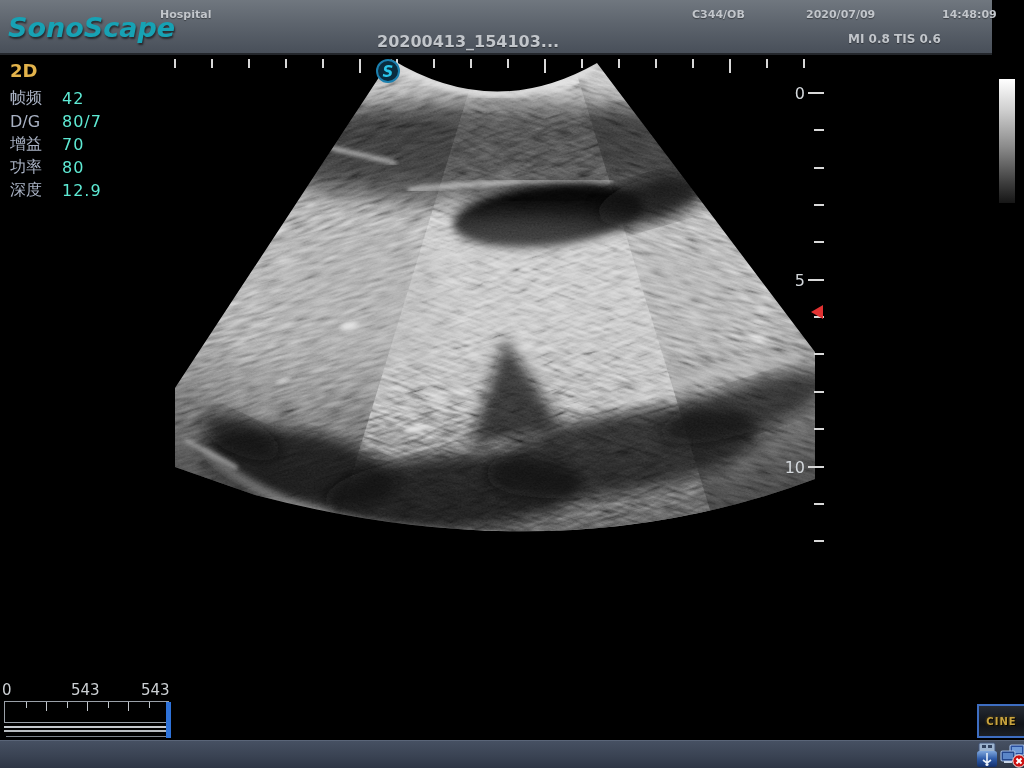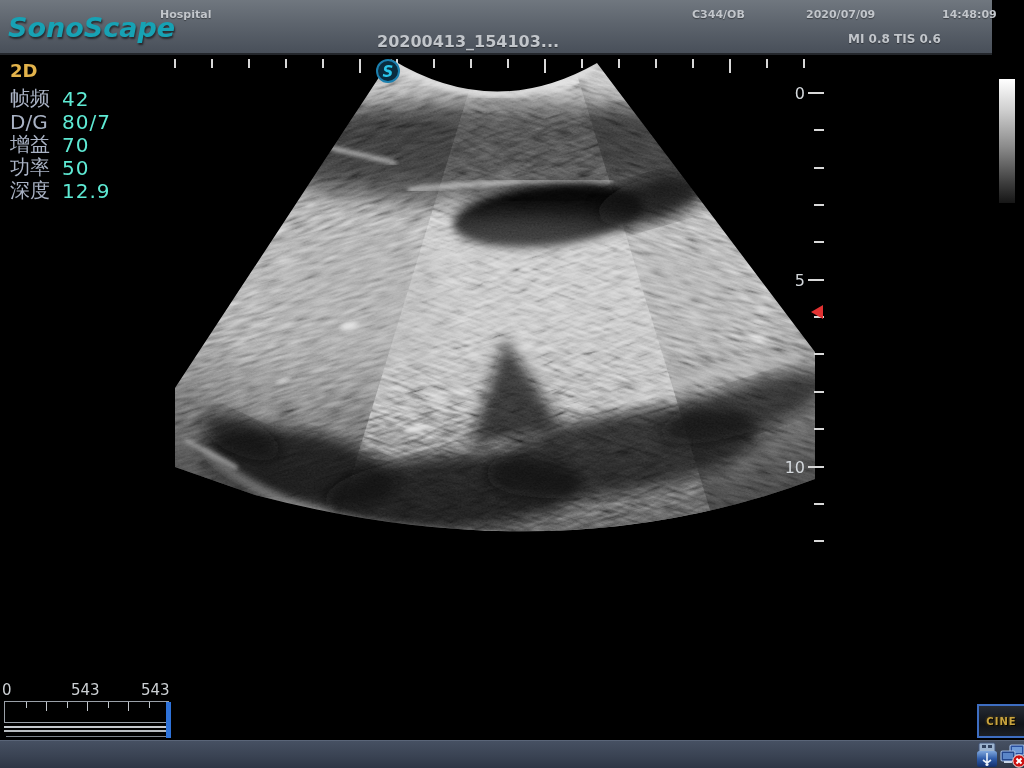--- a/index.html
+++ b/index.html
@@ -16,21 +16,21 @@
   .hospital{left:160px;top:8px;}
   .exam{left:692px;top:8px;}
   .hdate{left:806px;top:8px;}
   .htime{left:942px;top:8px;}
   .hfile{left:377px;top:32px;font-size:16px;}
   .hmi{left:820px;top:32px;font-size:12px;margin-left:28px;}
 
   
   .sidebar{position:absolute;left:10px;top:60px;width:150px;}
   .mode{color:#e3b34b;font-size:18px;font-weight:bold;margin-bottom:6px;}
-  .prow{display:flex;height:23px;align-items:center;font-size:20px;}
+  .prow{display:flex;height:23px;align-items:center;font-size:16px;}
   .plabel{width:52px;color:#a9b2c4;}
   .pvalue{color:#5eead4;letter-spacing:1px;}
 
   
   .us-svg{position:absolute;left:0;top:0;}
 
   
   .graybar{position:absolute;left:999px;top:79px;width:16px;height:124px;
            background:linear-gradient(180deg,#ffffff 0%,#cfcfcf 25%,#8a8a8a 55%,#3a3a3a 85%,#161616 100%);}
 
@@ -85,21 +85,21 @@
     <div class="prow">
       <span class="plabel">D/G</span>
       <span class="pvalue">80/7</span>
     </div>
     <div class="prow">
       <span class="plabel">增益</span>
       <span class="pvalue">70</span>
     </div>
     <div class="prow">
       <span class="plabel">功率</span>
-      <span class="pvalue">50</span>
+      <span class="pvalue">80</span>
     </div>
     <div class="prow">
       <span class="plabel">深度</span>
       <span class="pvalue">12.9</span>
     </div>
   </div>
 
   <svg class="us-svg" width="1024" height="768" viewBox="0 0 1024 768">
     <defs>
       <clipPath id="fanClip">

